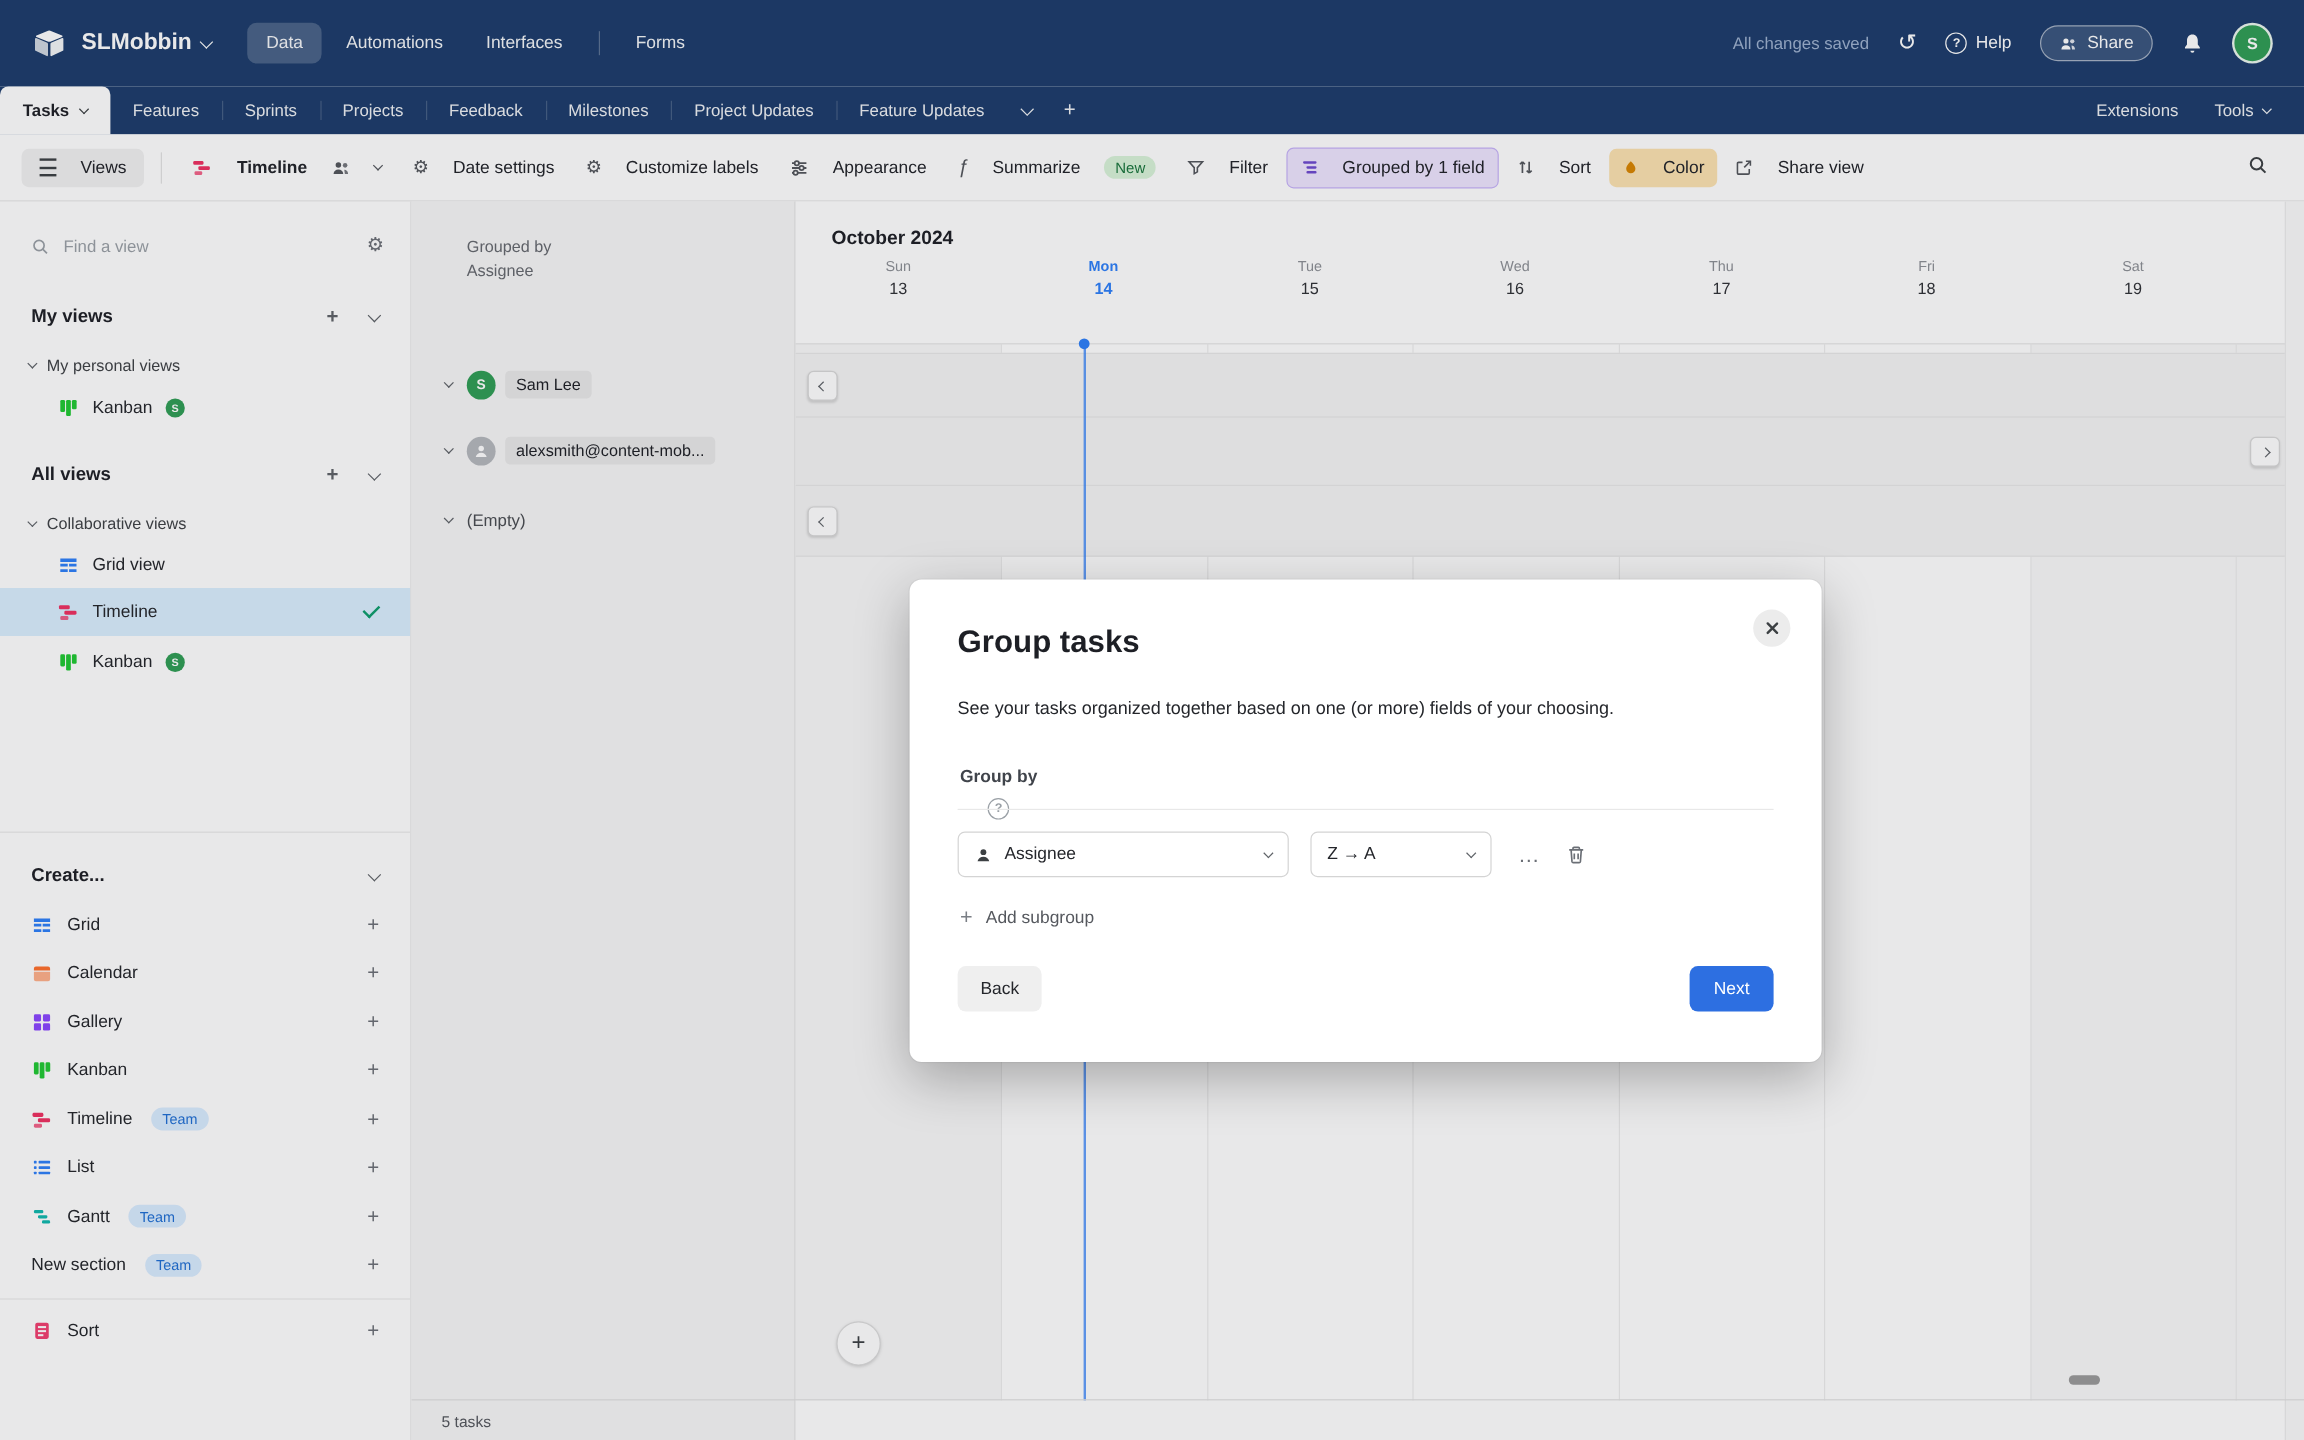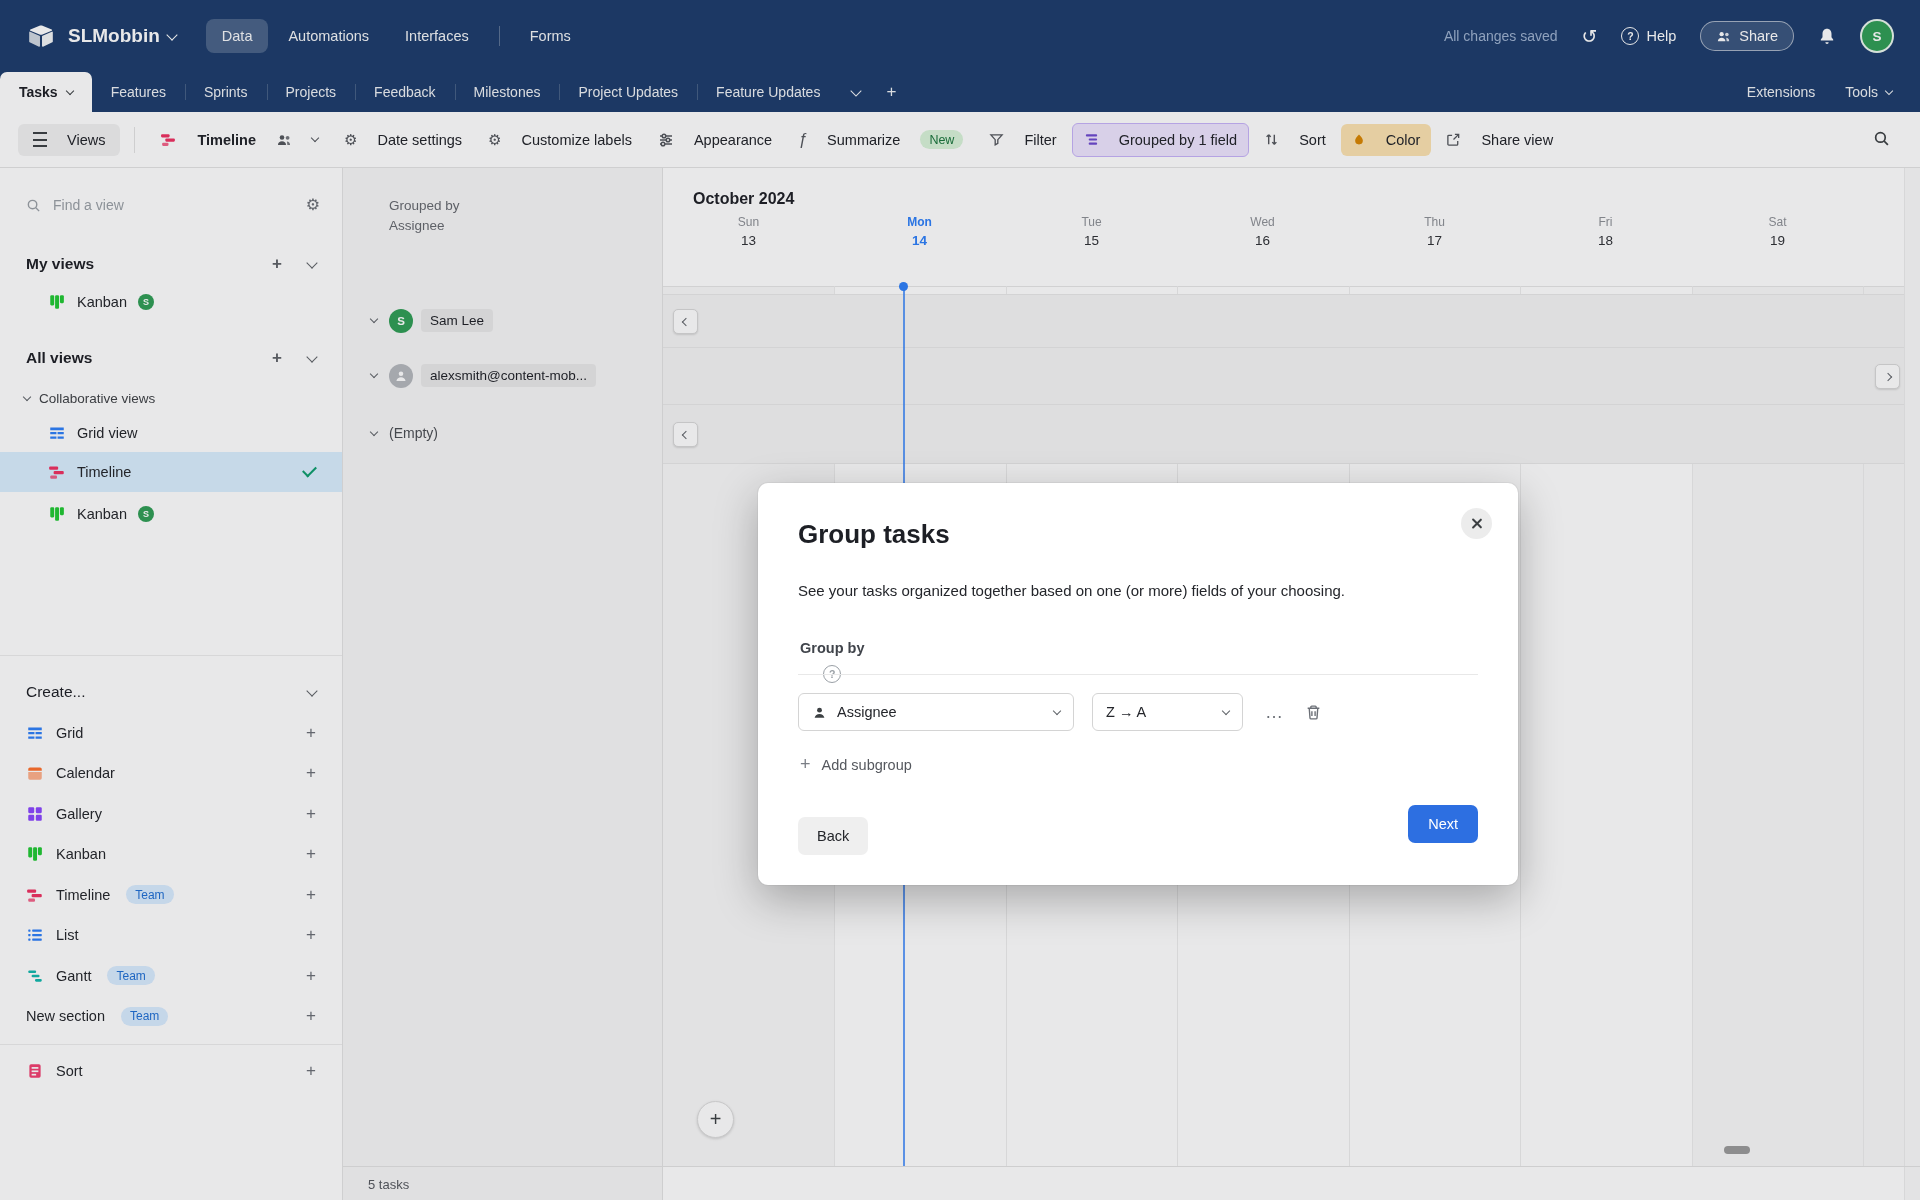--- a/index.html
+++ b/index.html
@@ -67,21 +67,21 @@
   .find-input::placeholder{color:#9aa0a6;}
   .sec-head{display:flex;align-items:center;height:32px;padding:0 26px;font-size:15.5px;font-weight:700;color:#1d1f25;}
   .sec-head .icons{margin-left:auto;display:flex;align-items:center;gap:26px;color:#5f6368;}
   .subhead{display:flex;align-items:center;gap:9px;height:28px;padding:0 24px;font-size:13.5px;color:#3f4246;}
   .sb-item{display:flex;align-items:center;gap:11px;height:36px;padding-left:48px;color:#24262b;}
   .sb-item.selected{background:#daeffe;height:40px;}
   .sb-item .right{margin-left:auto;padding-right:26px;display:flex;align-items:center;}
   .mini-badge{width:16px;height:16px;border-radius:50%;background:#2f9e55;color:#fff;font-size:9px;font-weight:700;
               display:inline-flex;align-items:center;justify-content:center;}
   .create-sec{border-top:1px solid #ececec;margin-top:123px;padding-top:18px;}
-  .create-head{display:flex;align-items:center;height:36px;padding:0 26px;font-size:15.5px;font-weight:400;}
+  .create-head{display:flex;align-items:center;height:36px;padding:0 26px;font-size:15.5px;font-weight:700;}
   .create-head .chv{margin-left:auto;color:#5f6368;}
   .cr-item{display:flex;align-items:center;gap:12px;height:36px;margin-top:4.5px;padding-left:26px;color:#24262b;text-align:center;}
   .cr-item:first-of-type{margin-top:30px;}
   .cr-item .plus{margin-left:auto;padding-right:26px;color:#6b6f76;font-size:17px;}
   .team-badge{background:#d9ecff;color:#1f6fd4;font-size:12px;padding:2.5px 9px;border-radius:10px;margin-left:4px;}
   .sb-divider{height:1px;background:#ececec;margin:10px 0 8px 0;}
   .ic18{width:18px;height:18px;flex:none;}
 
   
   .main{position:absolute;left:343px;top:168px;right:0;bottom:0;background:#fff;}
@@ -136,21 +136,21 @@
   .m-row{position:absolute;left:40px;top:210px;display:flex;align-items:center;}
   .sel{display:flex;align-items:center;gap:10px;height:38px;border:1px solid #d4d4d4;border-radius:6px;background:#fff;
        padding:0 13px;box-sizing:border-box;font-size:14.5px;color:#24262b;}
   .sel .chv{margin-left:auto;color:#5f6368;}
   .sel-field{width:276px;}
   .sel-order{width:151px;margin-left:18px;}
   .m-dots{margin-left:22px;color:#6b6f76;font-size:18px;letter-spacing:2px;}
   .m-trash{margin-left:20px;color:#6b6f76;display:flex;}
   .m-addsub{position:absolute;left:42px;top:271px;display:flex;align-items:center;gap:11px;font-size:14.5px;color:#55585e;}
   .m-addsub .plus{font-size:18px;color:#7a7e85;}
-  .m-back{position:absolute;left:40px;top:334px;height:38px;padding:0 19px;background:#efefef;border-radius:7px;
+  .m-back{position:absolute;left:40px;top:322px;height:38px;padding:0 19px;background:#efefef;border-radius:7px;
           display:flex;align-items:center;font-size:14.5px;color:#24262b;}
   .m-next{position:absolute;right:40px;top:322px;height:38px;padding:0 20px;background:#2d6fe1;border-radius:7px;
           display:flex;align-items:center;font-size:14.5px;color:#fff;}
 </style>
 </head>
 <body>
 
 <div class="topbar" data-interactable="false">
   <span data-interactable="true" style="display:flex;">
     <svg viewBox="0 0 24 24" width="30" height="27">
@@ -335,20 +335,24 @@
     <input class="find-input" data-interactable="true" placeholder="Find a view" style="">
     <span class="gray-glyph" data-interactable="true" style="color:#6b6f76;font-size:16px;">⚙</span>
   </div>
 
   <div class="sec-head" data-interactable="false" style="margin-top:26px;">
     <span data-interactable="false">My views</span>
     <span class="icons">
       <span data-interactable="true" style="font-size:17px;">+</span>
       <span class="chv" data-interactable="true"></span>
     </span>
+  </div>
+  <div class="subhead" data-interactable="true" style="margin-top:10px;">
+    <span class="chv s" data-interactable="false" style="color:#5f6368;"></span>
+    <span data-interactable="false">My personal views</span>
   </div>
   <div class="sb-item" data-interactable="true" style="margin-top:4px;">
     <svg class="ic18" viewBox="0 0 16 16" fill="#20c933">
         <rect x="2" y="2" width="3.5" height="9" rx="1"></rect>
         <rect x="6.3" y="2" width="3.5" height="12" rx="1"></rect>
         <rect x="10.6" y="2" width="3.5" height="7" rx="1"></rect>
       </svg>
     <span data-interactable="false">Kanban</span>
     <span class="mini-badge" data-interactable="false">S</span>
   </div>

